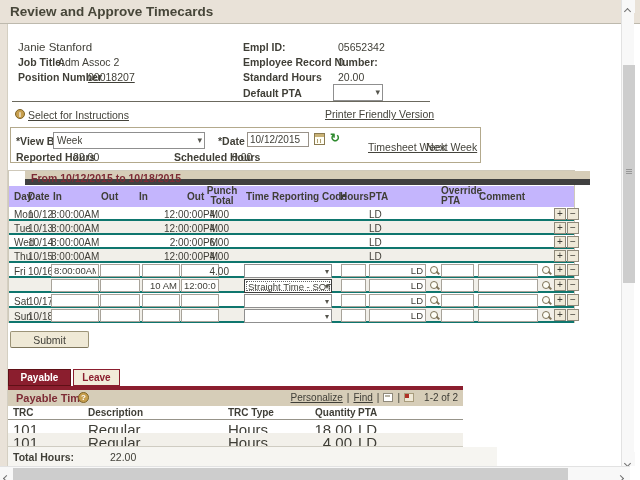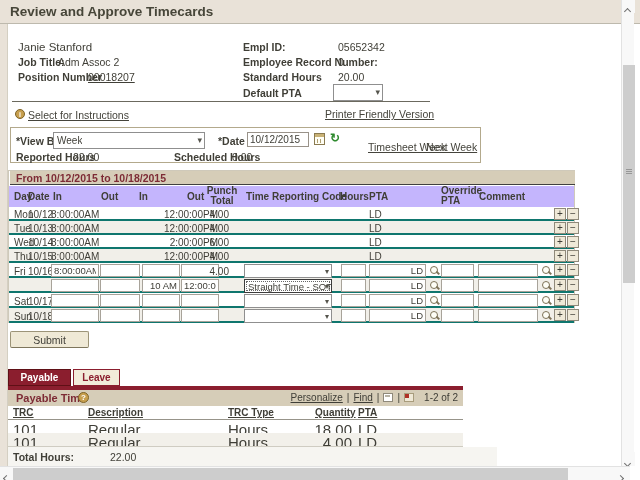--- a/index.html
+++ b/index.html
@@ -32,21 +32,21 @@
   .cal-ic { position:absolute; width:11px; height:12px; border:1px solid #8a7a50; background:#fffef5; }
   .cal-ic::before { content:""; position:absolute; left:0; top:0; width:9px; height:3px; background:#c9b276; }
   .cal-ic::after { content:""; position:absolute; left:2px; top:5px; width:5px; height:4px; background:repeating-linear-gradient(to right,#b0a070 0 1px,transparent 1px 3px); }
   .refresh-ic { position:absolute; color:#2e8a2e; font-size:12px; font-weight:bold; line-height:12px; cursor:pointer; }
   .mag { position:relative; display:inline-block; width:11px; height:11px; cursor:pointer; }
   .mag::before { content:""; position:absolute; left:1px; top:1px; width:6px; height:6px; border:1px solid #7d7257; border-radius:50%; background:#fdfdf5; }
   .mag::after { content:""; position:absolute; left:7px; top:7px; width:4px; height:1.5px; background:#7d7257; transform:rotate(45deg); }
 
   
   .grid { position:absolute; left:8px; top:170px; width:567px; height:153px; border:1px solid #cfc9ba; background:#fff; }
-  .rangeband { position:absolute; left:1px; top:0; width:100%; height:14px; background:#d6cdb8; border-bottom:1px solid #404040; }
+  .rangeband { position:absolute; left:16px; top:0; width:100%; height:14px; background:#d6cdb8; border-bottom:6px solid #404040; }
   .rangeband span { position:absolute; left:6px; top:1px; font-size:10.5px; font-weight:bold; color:#7d2b35; }
   .headband { position:absolute; left:0; top:15px; width:100%; height:21px; background:#c4b5fd; }
   .hc { position:absolute; font-size:10px; font-weight:bold; color:#3f3e37; line-height:10px; }
   .h1l { top:6px; } .h2l { top:0px; }
   #ts-rows { position:absolute; left:0; top:36px; width:100%; }
   .ts-row { position:relative; width:100%; border-bottom:2px solid #0f766e; background:#fff; }
   .ts-row.ro { height:14px; } .ts-row.ed { height:15px; }
   .ts-row.alt { background:#f1efe9; }
   .ts-row .c { position:absolute; font-size:10px; color:#3f3e37; top:2px; white-space:nowrap; }
   .ts-row.ed .c { top:3px; }
@@ -80,21 +80,21 @@
   .ptband .sect { position:absolute; left:8px; top:2px; font-size:11px; font-weight:bold; color:#7d2b35; }
   .help-ic { position:absolute; left:70px; top:2px; width:11px; height:11px; border-radius:50%; background:#c79f4e; border:1px solid #7e6327; color:#fff; font-size:8px; font-weight:bold; text-align:center; line-height:10px; cursor:pointer; }
   .pt-toolbar { position:absolute; right:5px; top:2px; display:flex; align-items:center; gap:4px; font-size:10px; color:#3f3e37; }
   .pt-toolbar .tlnk { text-decoration:underline; cursor:pointer; }
   .tb-ic1 { display:inline-block; width:10px; height:9px; border:1px solid #8f897a; background:#fff; position:relative; cursor:pointer; }
   .tb-ic1::after { content:""; position:absolute; left:1px; top:1px; width:5px; height:2px; background:#b7b2a4; }
   .tb-ic2 { display:inline-block; width:10px; height:9px; border:1px solid #a89c7c; background:#efe8d6; position:relative; cursor:pointer; }
   .tb-ic2::after { content:""; position:absolute; left:0px; top:0px; width:4px; height:4px; background:#b03026; }
 
   
-  .pt-h { position:absolute; top:407px; font-size:10px; font-weight:bold; color:#3f3e37; text-decoration:underline; white-space:nowrap; cursor:pointer; }
+  .pt-h { position:absolute; top:407px; font-size:10px; font-weight:bold; color:#3f3e37; white-space:nowrap; cursor:pointer; }
   .pt-row { position:relative; width:455px; height:13px; background:#fff; }
   .pt-row.alt { background:#f2f0ea; }
   .pt-row span { position:absolute; top:1px; font-size:15px; color:#3f3e37; white-space:nowrap; }
   .p-c1{left:5px;} .p-c2{left:80px;} .p-c3{left:220px;} .p-c4{left:292px;width:52px;text-align:right;} .p-c5{left:350px;}
   .hx1{left:13px;} .hx2{left:88px;} .hx3{left:228px;} .hx4{left:315px;width:40px;text-align:right;} .hx5{left:358px;}
 
   .totalpanel { position:absolute; left:8px; top:447px; width:489px; height:19px; background:#f6f5f1; }
 
   
   .vsb { position:absolute; left:621px; top:0; width:13px; height:466px; background:#f8f8f8; border-left:1px solid #e2e2e2; }

